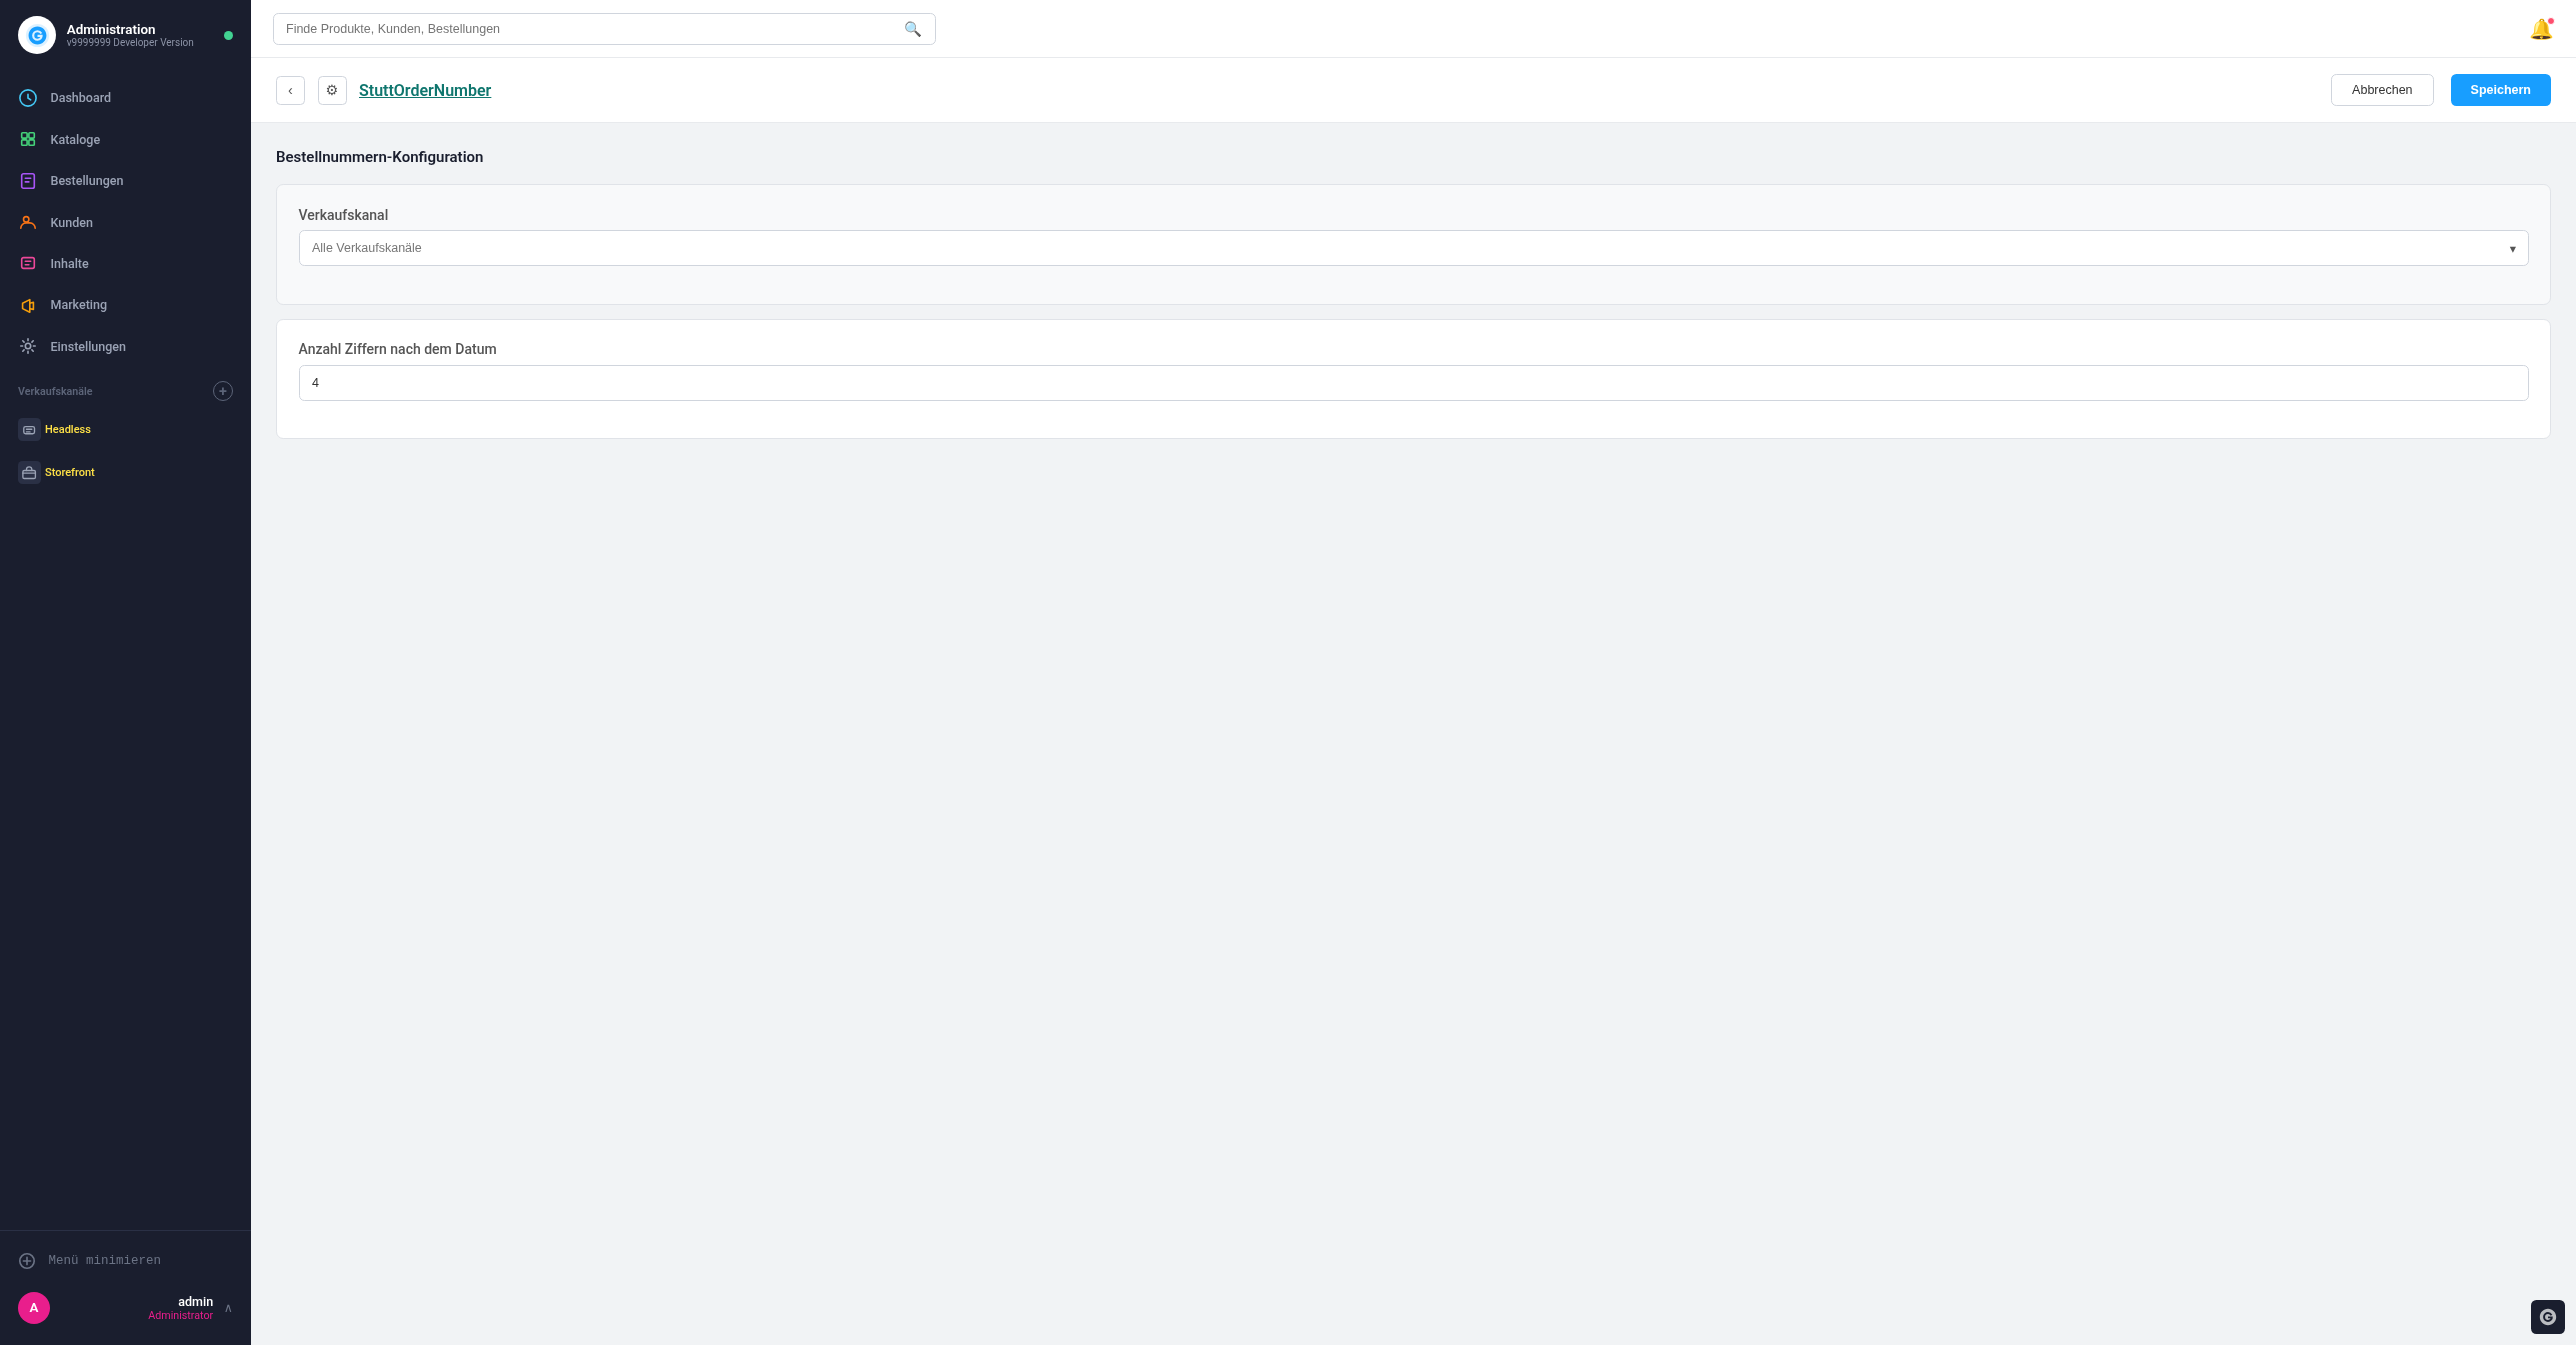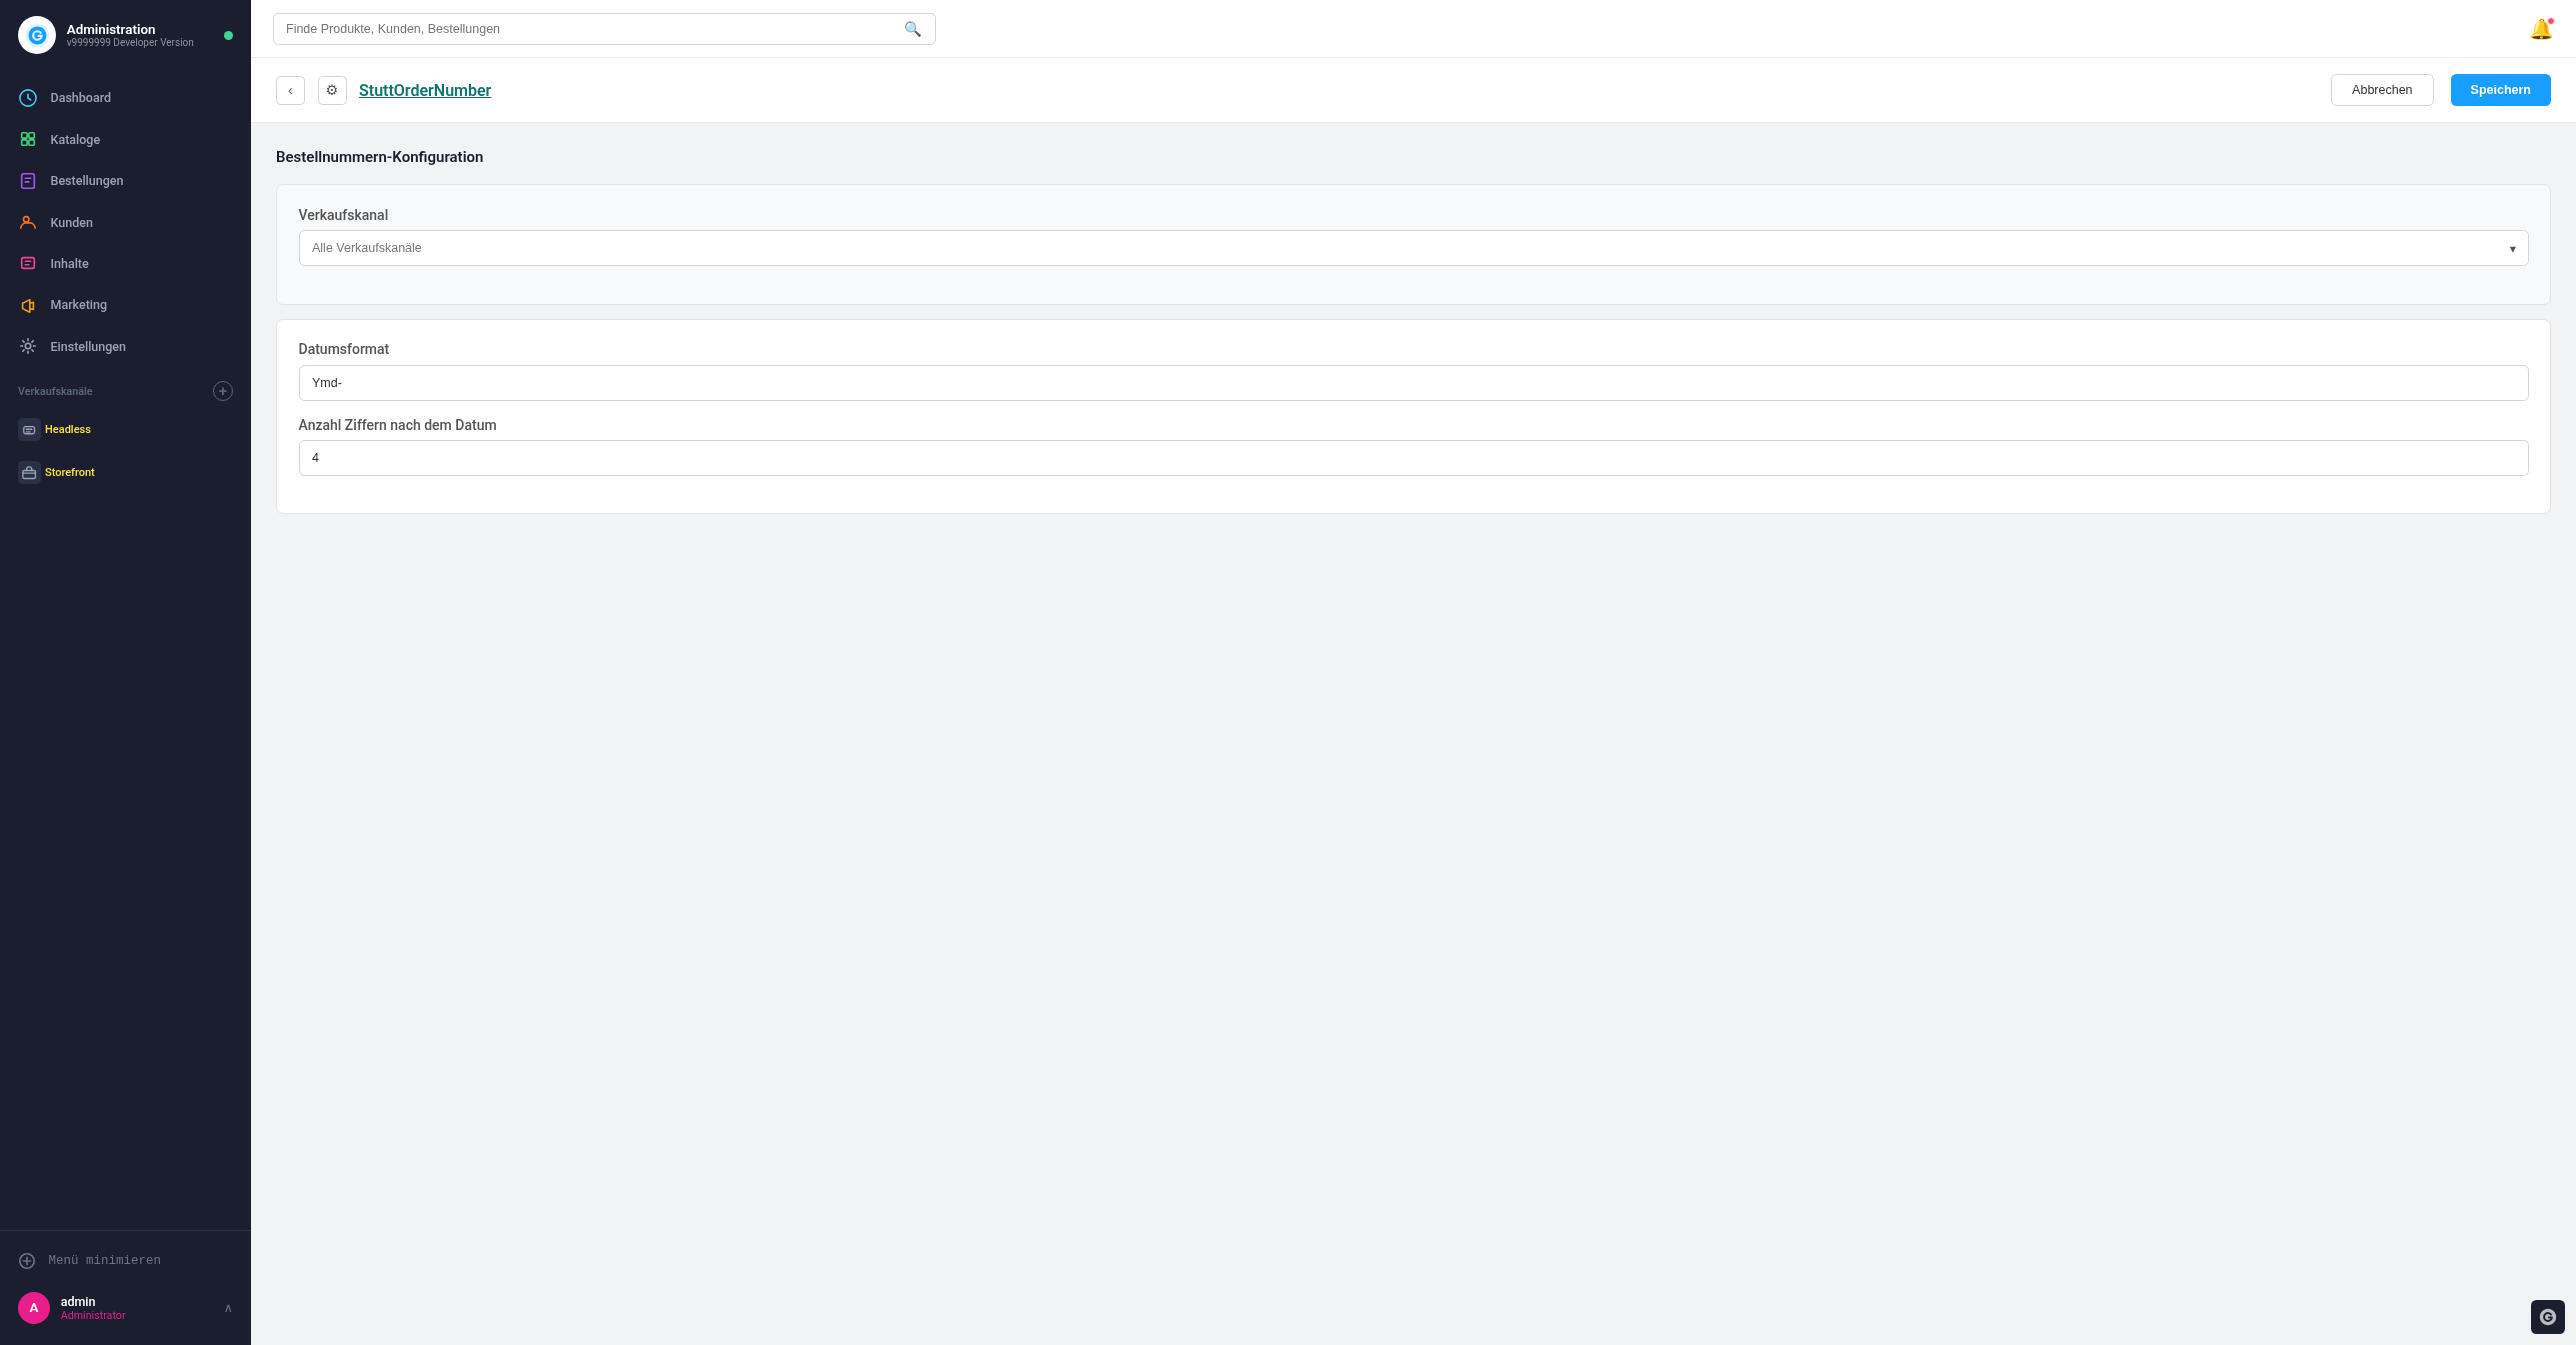--- a/index.html
+++ b/index.html
@@ -113,21 +113,21 @@
     .user-avatar {
       width: 32px; height: 32px;
       border-radius: 50%;
       background: #e91e8c;
       display: flex; align-items: center; justify-content: center;
       color: #fff;
       font-size: 13.4px;
       font-weight: 600;
       flex-shrink: 0;
     }
-    .user-info { flex: 1; }
+    .user-info { flex: 1; text-align: right; }
     .user-name { color: #fff; font-size: 12.5px; font-weight: 500; }
     .user-role { color: #e91e8c; font-size: 10.7px; }
     .user-chevron { color: #6b7385; font-size: 12.5px; }
 
     
     .main {
       flex: 1;
       display: flex;
       flex-direction: column;
       overflow: hidden;
@@ -496,24 +496,20 @@
                 <option>Alle Verkaufskanäle</option>
               </select>
               <span class="select-chevron">▾</span>
             </div>
           </div>
         </div>
       </div>
 
       <div class="card">
         <div class="card-inner">
-          <div class="form-group">
-            <label class="form-label">Datumsformat</label>
-            <input type="text" class="form-input" value="Ymd-" style="">
-          </div>
 
           <div class="form-group">
             <label class="form-label">Anzahl Ziffern nach dem Datum</label>
             <input type="text" class="form-input" value="4" style="">
           </div>
         </div>
       </div>
     </div>
   </div>
 </div>

